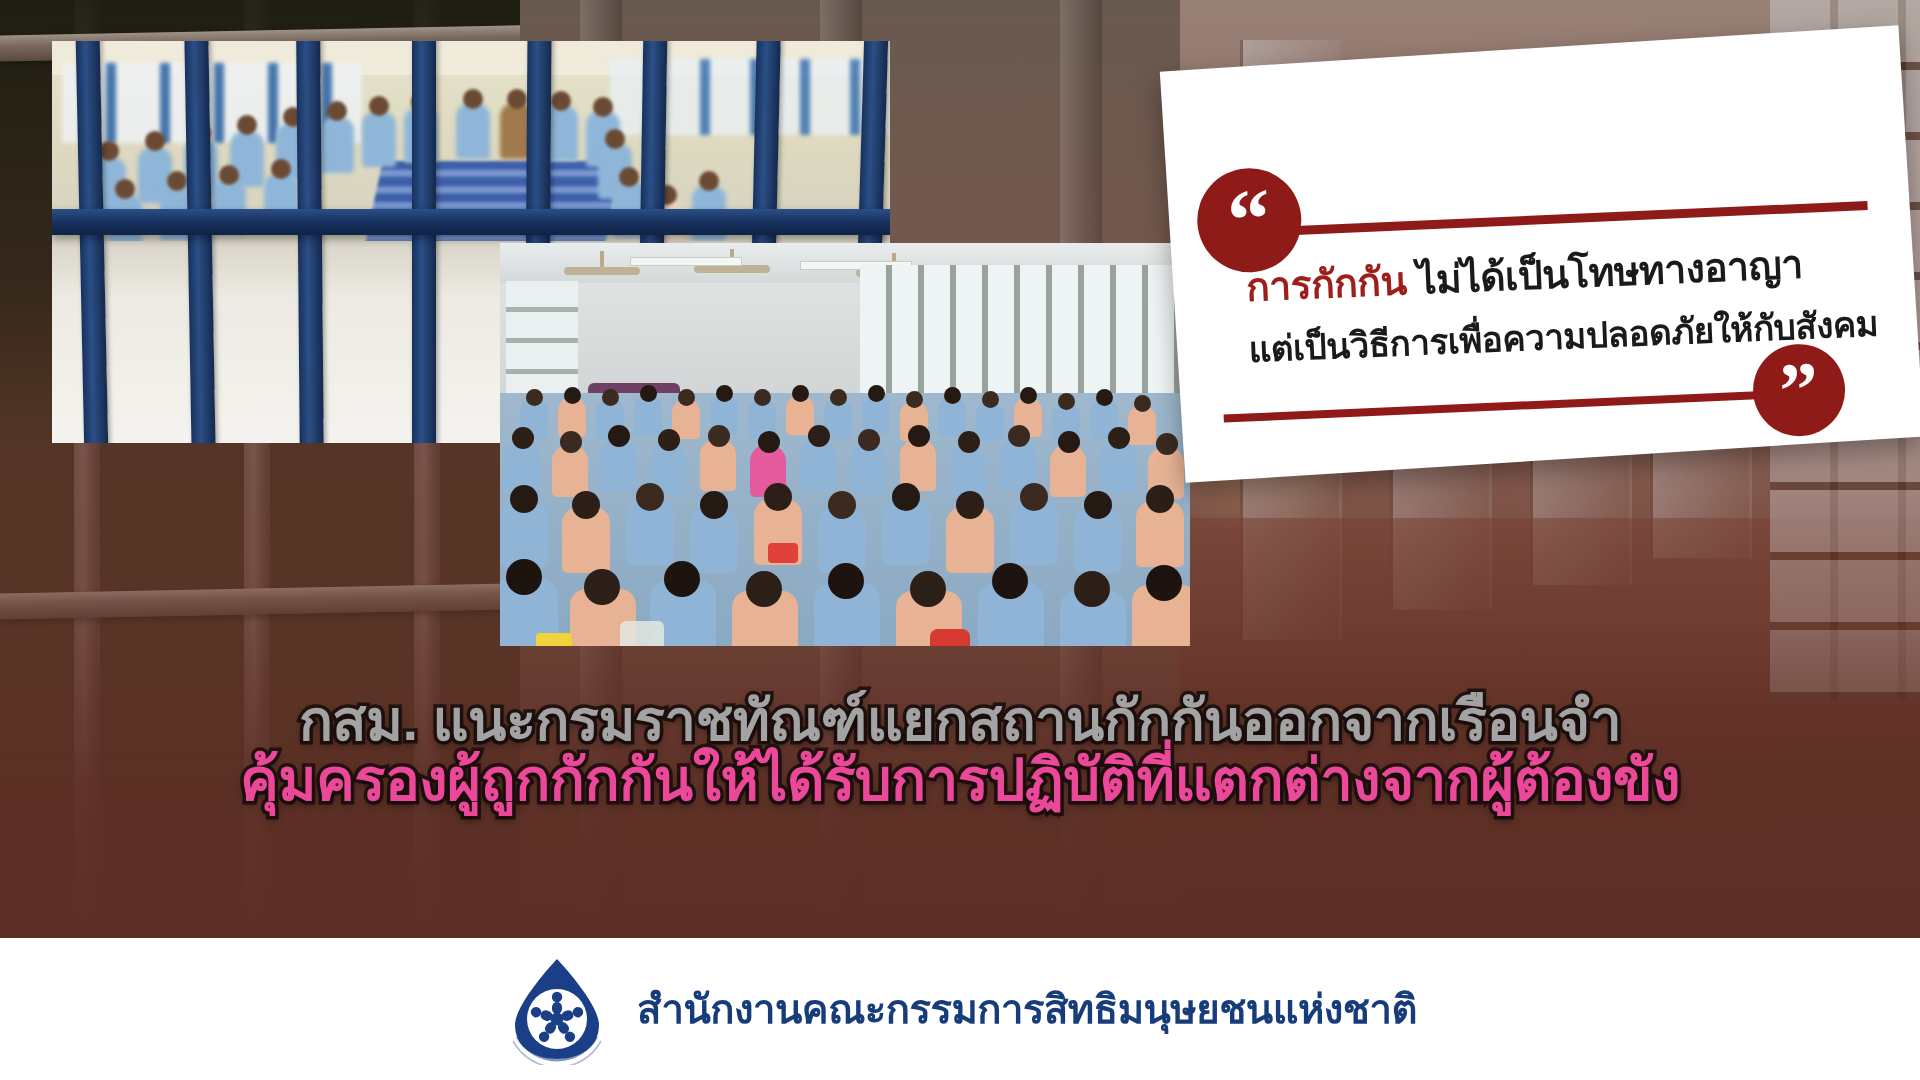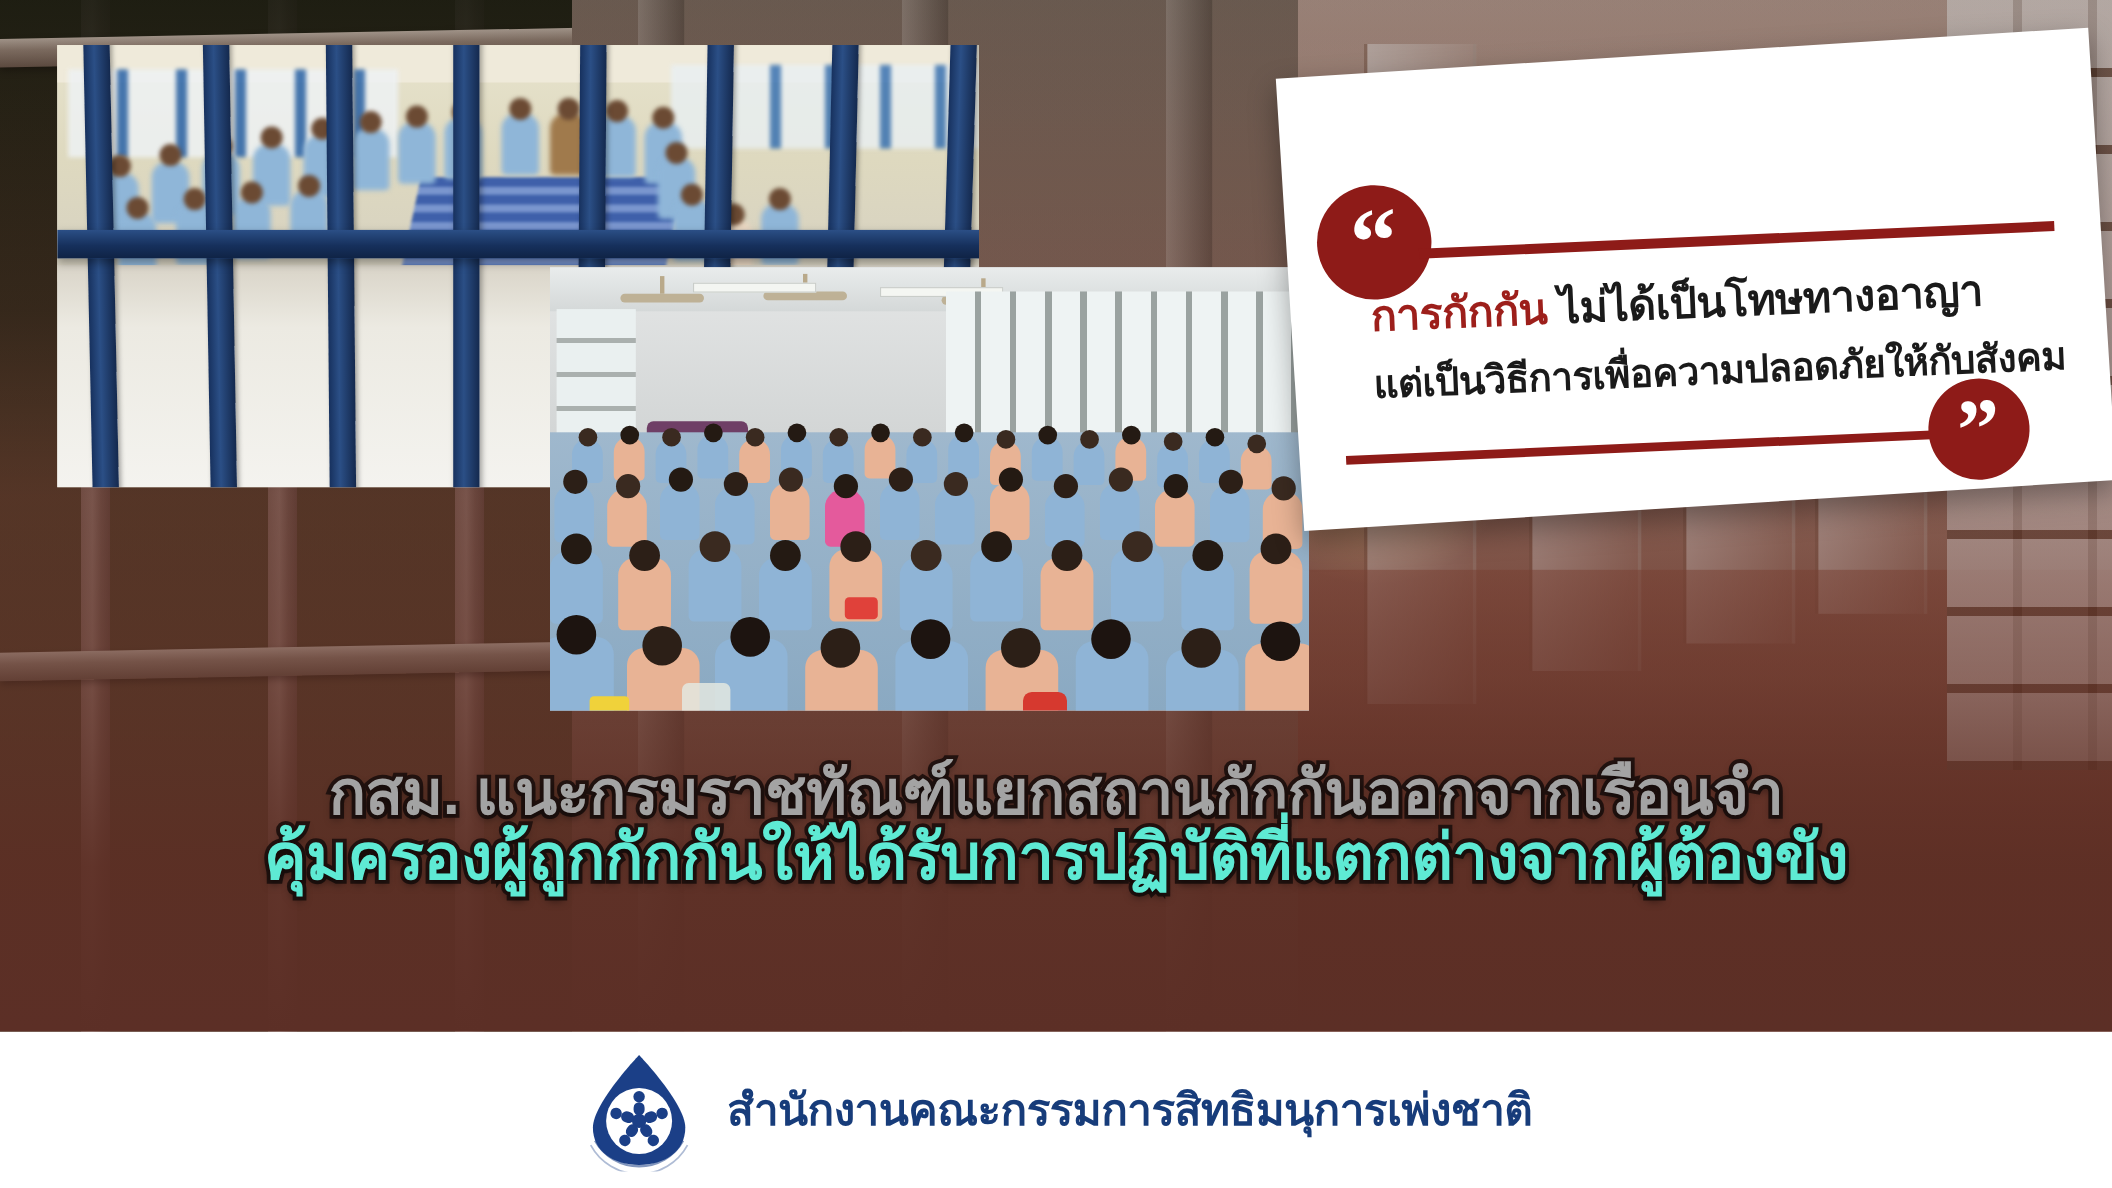--- a/index.html
+++ b/index.html
@@ -157,21 +157,21 @@
     line-height:1.04;
   }
   .hl-line{
     font-weight:bold;letter-spacing:-.5px;white-space:nowrap;
     font-size:56px;
     -webkit-text-stroke:7px #231310;
     paint-order:stroke fill;
     text-shadow:0 4px 8px rgba(0,0,0,.55);
   }
   .hl-1{color:#a3a3a3;}
-  .hl-2{color:#5eead4;font-size:58px;}
+  .hl-2{color:#ec4899;font-size:58px;}
 
   
   .footer{
     position:absolute;left:0;top:938px;width:1920px;height:142px;background:#ffffff;
     display:flex;align-items:center;justify-content:center;gap:26px;
   }
   .logo-wrap{position:relative;width:108px;height:112px;}
   .logo-svg{position:absolute;left:0;top:0;}
   .footer-text{
     font-size:40px;font-weight:bold;color:#173c7a;letter-spacing:-.5px;white-space:nowrap;
@@ -439,16 +439,16 @@
           </g>
           <g transform="rotate(288 54 66)">
             <circle cx="54" cy="44" r="5.2"></circle>
               <rect x="49" y="49" width="10" height="12" rx="5"></rect>
           </g>
         </g>
         <path d="M14 84 A46 46 0 0 0 94 84" fill="none" stroke="#1b3f87" stroke-width="2.2" opacity=".55"></path>
         <path d="M10 88 A50 50 0 0 0 98 88" fill="none" stroke="#1b3f87" stroke-width="1.6" opacity=".35"></path>
       </svg>
     </div>
-    <div class="footer-text">สำนักงานคณะกรรมการสิทธิมนุการเพ่งชาติ</div>
+    <div class="footer-text">สำนักงานคณะกรรมการสิทธิมนุษยชนแห่งชาติ</div>
   </div>
 
 </div>
 
 </body></html>

